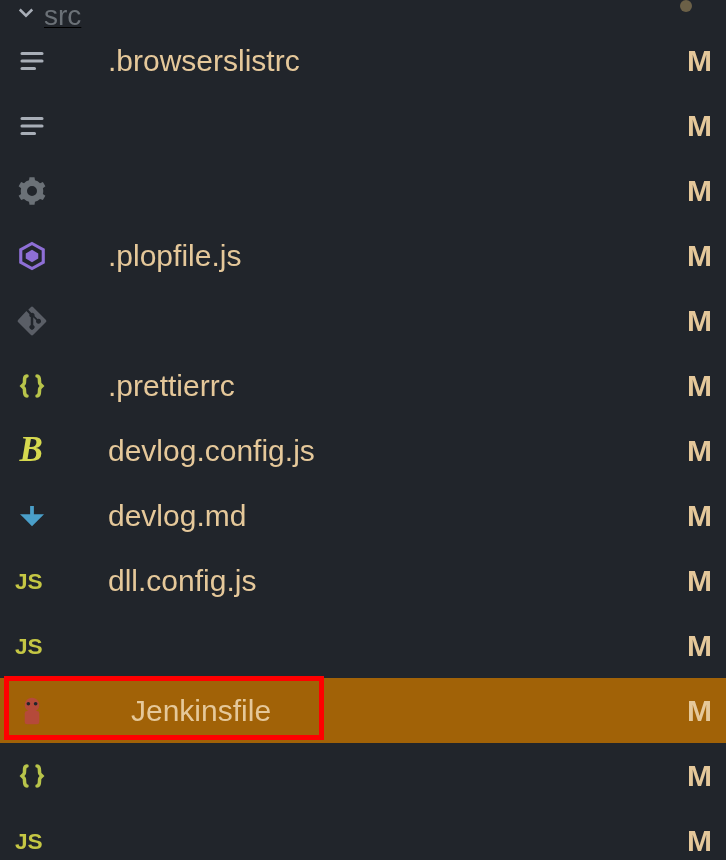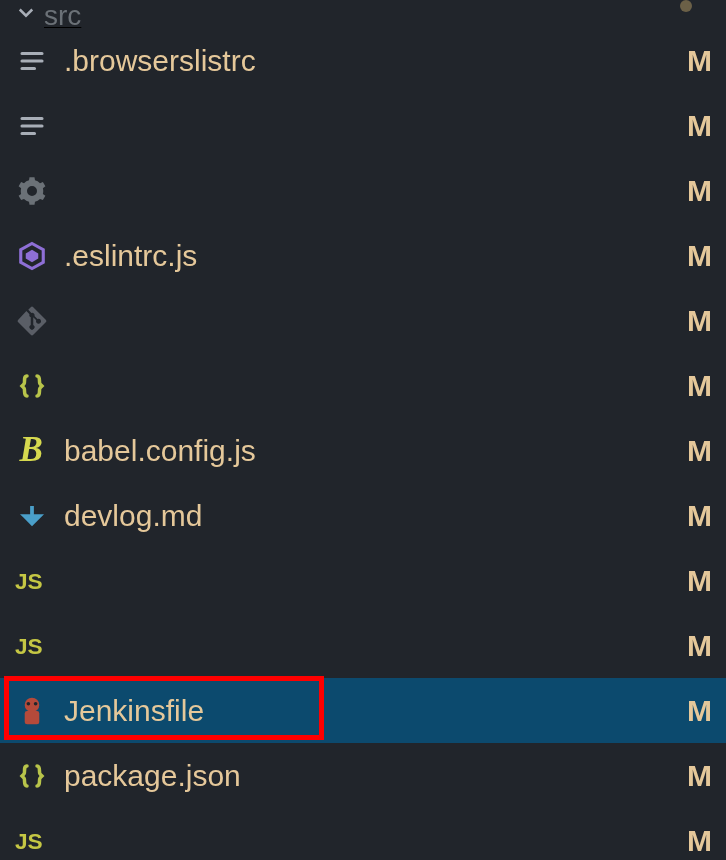--- a/index.html
+++ b/index.html
@@ -27,21 +27,22 @@
       cursor: pointer;
     }
     .tree-item.folder-row {
       height: 28px;
       padding-top: 0;
       align-items: flex-start;
       overflow: hidden;
       text-decoration: underline;
     }
     .tree-item.selected {
-      background-color: #0c4a6e;
+      background-color: #a16207;
+      gap: 23px;
     }
     .tree-item.highlighted {
       position: relative;
     }
     .highlight-box {
       position: absolute;
       left: 4px;
       top: -2px;
       width: 320px;
       height: 64px;
@@ -68,20 +69,21 @@
       flex-shrink: 0;
     }
     .filename {
       color: #e5c89a;
       font-size: 30px;
       flex-grow: 1;
       white-space: nowrap;
     }
     .filename.modified {
       color: #e5c89a;
+      margin-left: 44px;
     }
     .foldername {
       color: #6b7177;
       font-size: 28px;
       flex-grow: 1;
     }
     .status {
       color: #e5c89a;
       font-size: 30px;
       font-weight: 600;
@@ -139,68 +141,70 @@
     <span class="status">M</span>
   </div>
 
   <div class="tree-item">
     <span class="icon">
       <svg width="30" height="30" viewBox="0 0 24 24">
         <polygon points="12,2 21,7 21,17 12,22 3,17 3,7" fill="none" stroke="#8e6fd6" stroke-width="2.5"></polygon>
         <polygon points="12,7 17,10 17,14 12,17 7,14 7,10" fill="#8e6fd6"></polygon>
       </svg>
     </span>
-    <span class="filename modified">.eslintrc.js</span>
+    <span class="filename modified">.plopfile.js</span>
     <span class="status">M</span>
   </div>
 
   <div class="tree-item">
     <span class="icon">
       <svg width="30" height="30" viewBox="0 0 24 24" fill="#5a5e66">
         <path d="M23 11L13 1a1.4 1.4 0 00-2 0L9 3l2.5 2.5a2 2 0 012.5 2.5l2.4 2.4a2 2 0 11-1 1L13 9v6.2a2 2 0 11-2 0V9a2 2 0 01-1-2.5L7.5 4 1 11a1.4 1.4 0 000 2l10 10a1.4 1.4 0 002 0l10-10a1.4 1.4 0 000-2z"></path>
       </svg>
     </span>
     <span class="status">M</span>
   </div>
 
   <div class="tree-item">
     <span class="icon">
       <svg width="30" height="30" viewBox="0 0 24 24">
         <path d="M8 4C6 4 6 6 6 8s0 2-2 4c2 2 2 2 2 4s0 4 2 4M16 4c2 0 2 2 2 4s0 2 2 4c-2 2-2 2-2 4s0 4-2 4" stroke="#b8c44a" stroke-width="2.8" fill="none" stroke-linecap="round"></path>
       </svg>
     </span>
+    <span class="filename modified">.prettierrc</span>
     <span class="status">M</span>
   </div>
 
   <div class="tree-item">
     <span class="icon">
       <svg width="30" height="36" viewBox="0 0 24 28">
         <text x="2" y="22" font-family="serif" font-style="italic" font-weight="bold" font-size="28" fill="#d6d94f">B</text>
       </svg>
     </span>
-    <span class="filename modified">babel.config.js</span>
+    <span class="filename modified">devlog.config.js</span>
     <span class="status">M</span>
   </div>
 
   <div class="tree-item">
     <span class="icon">
       <svg width="30" height="30" viewBox="0 0 24 24" fill="#4a9fc9">
         <path d="M12 4 L12 16 M6 12 L12 18 L18 12 Z" stroke="#4a9fc9" stroke-width="3" fill="#4a9fc9"></path>
       </svg>
     </span>
     <span class="filename modified">devlog.md</span>
     <span class="status">M</span>
   </div>
 
   <div class="tree-item">
     <span class="icon">
       <svg width="34" height="30" viewBox="0 0 30 24">
         <text x="0" y="19" font-family="Arial" font-weight="bold" font-size="20" fill="#c5c744">JS</text>
       </svg>
     </span>
+    <span class="filename modified">dll.config.js</span>
     <span class="status">M</span>
   </div>
 
   <div class="tree-item">
     <span class="icon">
       <svg width="34" height="30" viewBox="0 0 30 24">
         <text x="0" y="19" font-family="Arial" font-weight="bold" font-size="20" fill="#c5c744">JS</text>
       </svg>
     </span>
     <span class="status">M</span>
@@ -219,21 +223,20 @@
     <span class="filename modified">Jenkinsfile</span>
     <span class="status">M</span>
   </div>
 
   <div class="tree-item">
     <span class="icon">
       <svg width="30" height="30" viewBox="0 0 24 24">
         <path d="M8 4C6 4 6 6 6 8s0 2-2 4c2 2 2 2 2 4s0 4 2 4M16 4c2 0 2 2 2 4s0 2 2 4c-2 2-2 2-2 4s0 4-2 4" stroke="#b8c44a" stroke-width="2.8" fill="none" stroke-linecap="round"></path>
       </svg>
     </span>
-    <span class="filename modified">package.json</span>
     <span class="status">M</span>
   </div>
 
   <div class="tree-item">
     <span class="icon">
       <svg width="34" height="30" viewBox="0 0 30 24">
         <text x="0" y="19" font-family="Arial" font-weight="bold" font-size="20" fill="#c5c744">JS</text>
       </svg>
     </span>
     <span class="status">M</span>

